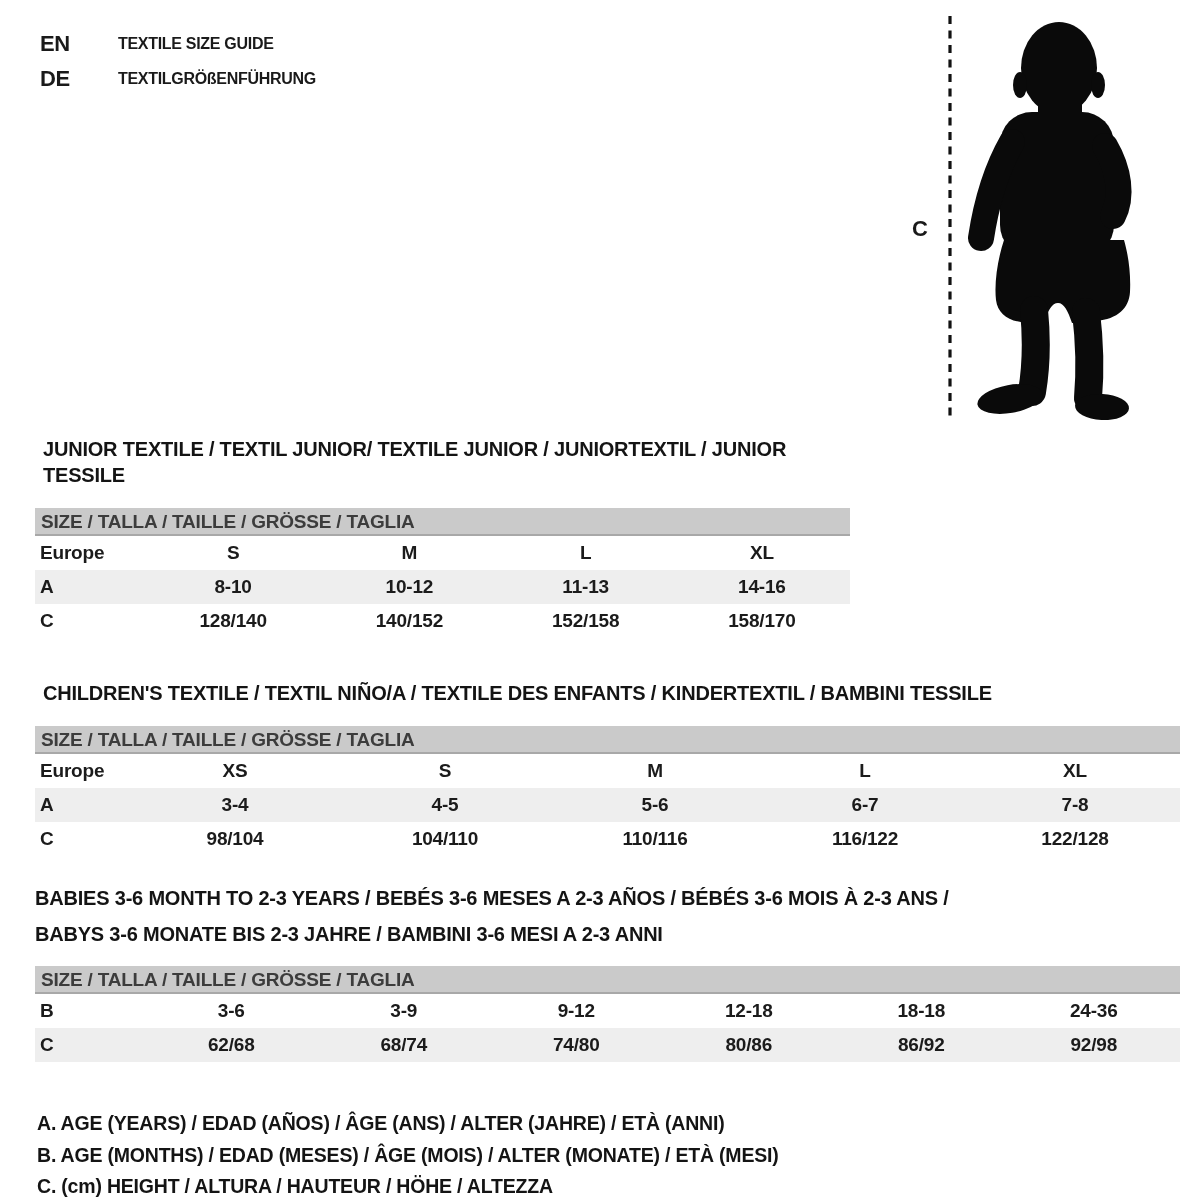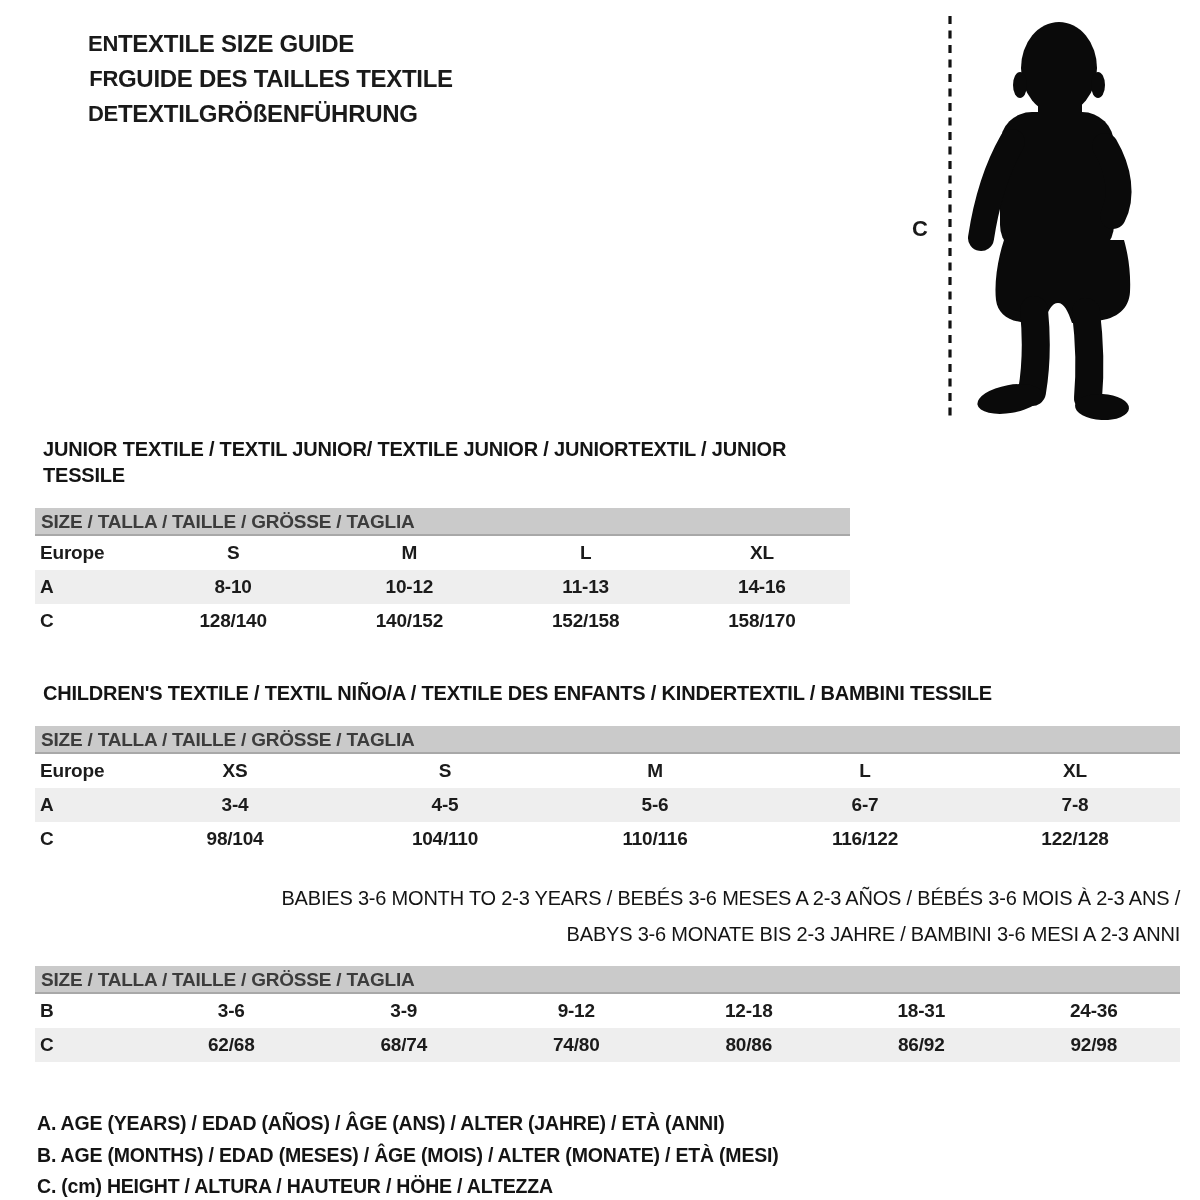--- a/index.html
+++ b/index.html
@@ -5,46 +5,46 @@
   html,body { margin:0; padding:0; background:#ffffff; }
   .page {
     position:relative;
     width:1200px; height:1200px;
     background:#ffffff;
     font-family:"Liberation Sans", sans-serif;
     color:#1a1a1a;
     overflow:hidden;
   }
   
-  .top { position:relative; height:426px;text-align:right; }
+  .top { position:relative; height:426px; }
   .languages { position:absolute; left:40px; top:26px; }
   .lang-row { display:flex; align-items:center; height:35px; }
   .lang-code {
     width:78px; font-size:22px; font-weight:bold; letter-spacing:-0.3px;
   }
-  .lang-title { font-size:24px; font-weight:bold; letter-spacing:-0.3px; }
+  .lang-title { font-size:16px; font-weight:bold; letter-spacing:-0.3px; }
 
   .figure { position:absolute; left:900px; top:0; width:270px; height:430px; }
   .figure-label {
     position:absolute; left:12px; top:216px;
     font-size:22px; font-weight:bold;
   }
   .figure svg { position:absolute; left:0; top:0; }
 
   
   .size-section { margin-left:35px; }
   .sec-junior   { margin-top:10px; width:815px; }
   .sec-children { margin-top:42px; width:1145px; }
   .sec-babies   { margin-top:24px; width:1145px; }
 
   .section-title {
     margin:8px; font-size:20px; font-weight:bold; letter-spacing:-0.2px;
     line-height:26px; color:#141414;
   }
-  .title-line { font-size:20px; font-weight:normal; letter-spacing:-0.2px; line-height:36px; color:#141414;text-align:right; }
+  .title-line { font-size:20px; font-weight:bold; letter-spacing:-0.2px; line-height:36px; color:#141414; }
 
   .size-bar {
     margin-top:20px;
     background:#cacaca;
     border-bottom:2px solid #a8a8a8;
     color:#3c3c3c;
     font-size:19px; font-weight:bold; letter-spacing:-0.2px;
     height:28px; line-height:28px;
     padding-left:6px;
     box-sizing:border-box;
@@ -75,24 +75,20 @@
 
 <div class="page">
 
   <div class="top">
     <div class="languages">
       <div class="lang-row">
         <span class="lang-code">EN</span>
         <span class="lang-title">TEXTILE SIZE GUIDE</span>
       </div>
       <div class="lang-row">
-        <span class="lang-code">FR</span>
-        <span class="lang-title">GUIDE DES TAILLES TEXTILE</span>
-      </div>
-      <div class="lang-row">
         <span class="lang-code">DE</span>
         <span class="lang-title">TEXTILGRÖßENFÜHRUNG</span>
       </div>
     </div>
 
     <div class="figure">
       <span class="figure-label">C</span>
       <svg width="270" height="430" viewBox="0 0 270 430">
 
         <line x1="50" y1="16" x2="50" y2="418" stroke="#111111" stroke-width="3.2" stroke-dasharray="8 6.5"></line>
@@ -214,21 +210,21 @@
           <col>
           <col>
         </colgroup>
       <tbody>
           <tr>
             <td class="row-label">B</td>
             <td>3-6</td>
             <td>3-9</td>
             <td>9-12</td>
             <td>12-18</td>
-            <td>18-31</td>
+            <td>18-18</td>
             <td>24-36</td>
           </tr>
           <tr class="shaded">
             <td class="row-label">C</td>
             <td>62/68</td>
             <td>68/74</td>
             <td>74/80</td>
             <td>80/86</td>
             <td>86/92</td>
             <td>92/98</td>

